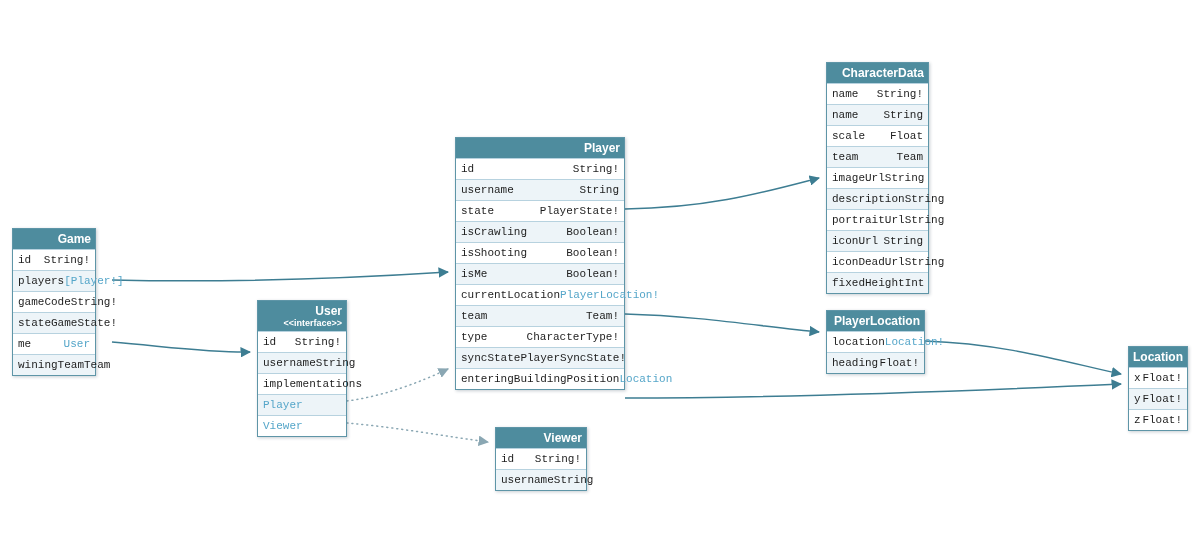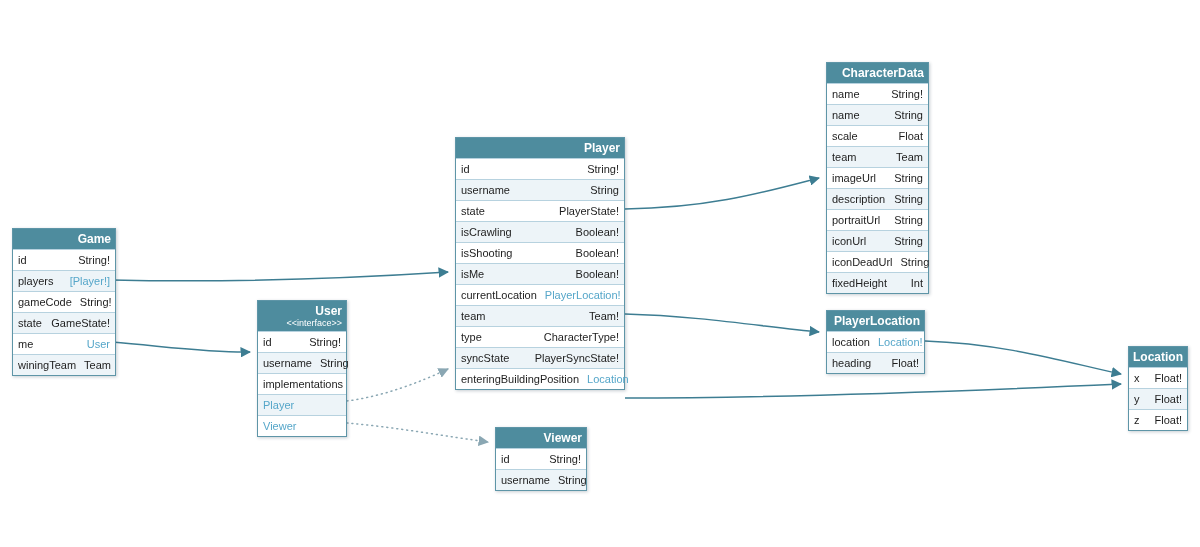--- a/index.html
+++ b/index.html
@@ -23,26 +23,26 @@
     border:1px solid var(--table_border,#5e95a7);
     box-shadow:1px 1px 3px rgba(30,60,80,.25);
     font-size:11px;
   }
   .ehead {
     background:var(--header_bg,#4e8c9e);
     color:var(--header_text,#ffffff);
     text-align:right; font-weight:bold; font-size:12px;
     padding:3px 4px; line-height:14px;
   }
-  .ehead .sub { display:block; font-size:9px; font-weight:normal; line-height:10px; }
+  .ehead .sub { display:block; font-size:9px; font-weight:bold; line-height:10px; }
   .erow {
-    display:flex; justify-content:space-between; gap:8px;
+    display:flex; justify-content:space-between; gap:0;
     padding:0 5px; height:21px; line-height:20px;
     border-top:1px solid var(--row_border,#b7d2df);
-    white-space:nowrap; background:var(--row_bg,#ffffff);
+    white-space:nowrap; background:var(--row_bg,#ffffff);font-family:Liberation Mono, monospace;
   }
   .erow:nth-child(even) { background:var(--row_alt_bg,#edf4f8); }
   .fname { color:var(--text,#1d1d1d); }
   .ftype { color:var(--text,#1d1d1d); margin-left:auto; }
   .link { color:var(--link,#55a6c9); }
 </style>
 </head>
 <body>
 
 <div class="canvas">
@@ -59,21 +59,21 @@
     <path class="edge" d="M 112 280 C 240 283, 370 277, 448 272"></path>
     <path class="edge" d="M 112 342 C 170 347, 215 353, 250 352"></path>
     <path class="edge" d="M 625 209 C 710 208, 765 192, 819 178"></path>
     <path class="edge" d="M 625 314 C 700 316, 765 327, 819 332"></path>
     <path class="edge" d="M 625 398 C 800 398, 1010 389, 1121 384"></path>
     <path class="edge" d="M 925 341 C 1010 344, 1072 364, 1121 374"></path>
     <path class="edge dotted" d="M 347 401 C 385 396, 420 382, 448 369"></path>
     <path class="edge dotted" d="M 347 423 C 395 427, 450 437, 488 442"></path>
   </svg>
 
-  <div class="entity" style="left:12px;top:228px;width:104px">
+  <div class="entity" style="left:12px;top:228px;width:84px">
     <div class="ehead">
       <span>Game</span>
     </div>
     <div>
         <div class="erow">
           <span class="fname">id</span>
           <span class="ftype">String!</span>
         </div>
         <div class="erow">
           <span class="fname">players</span>

